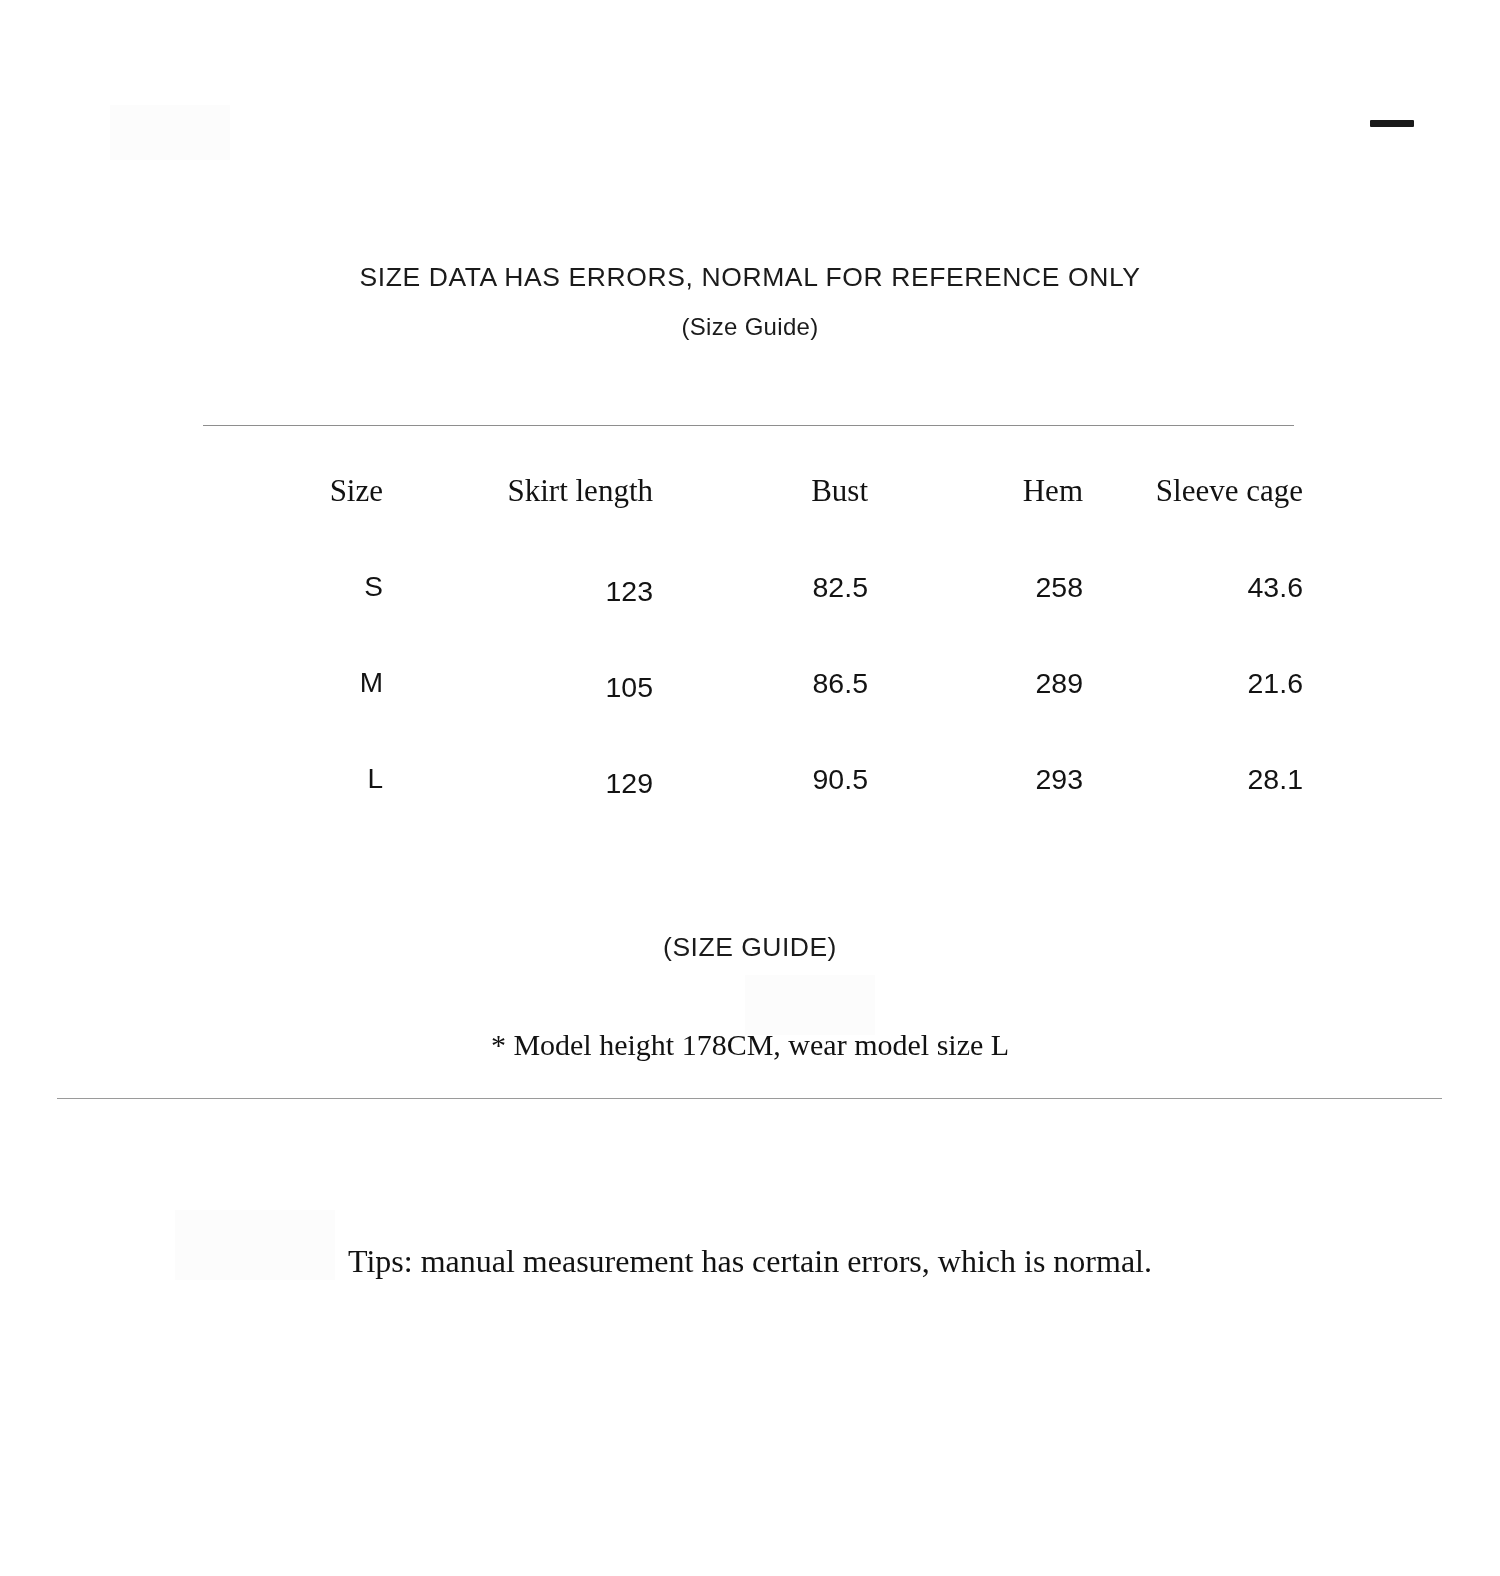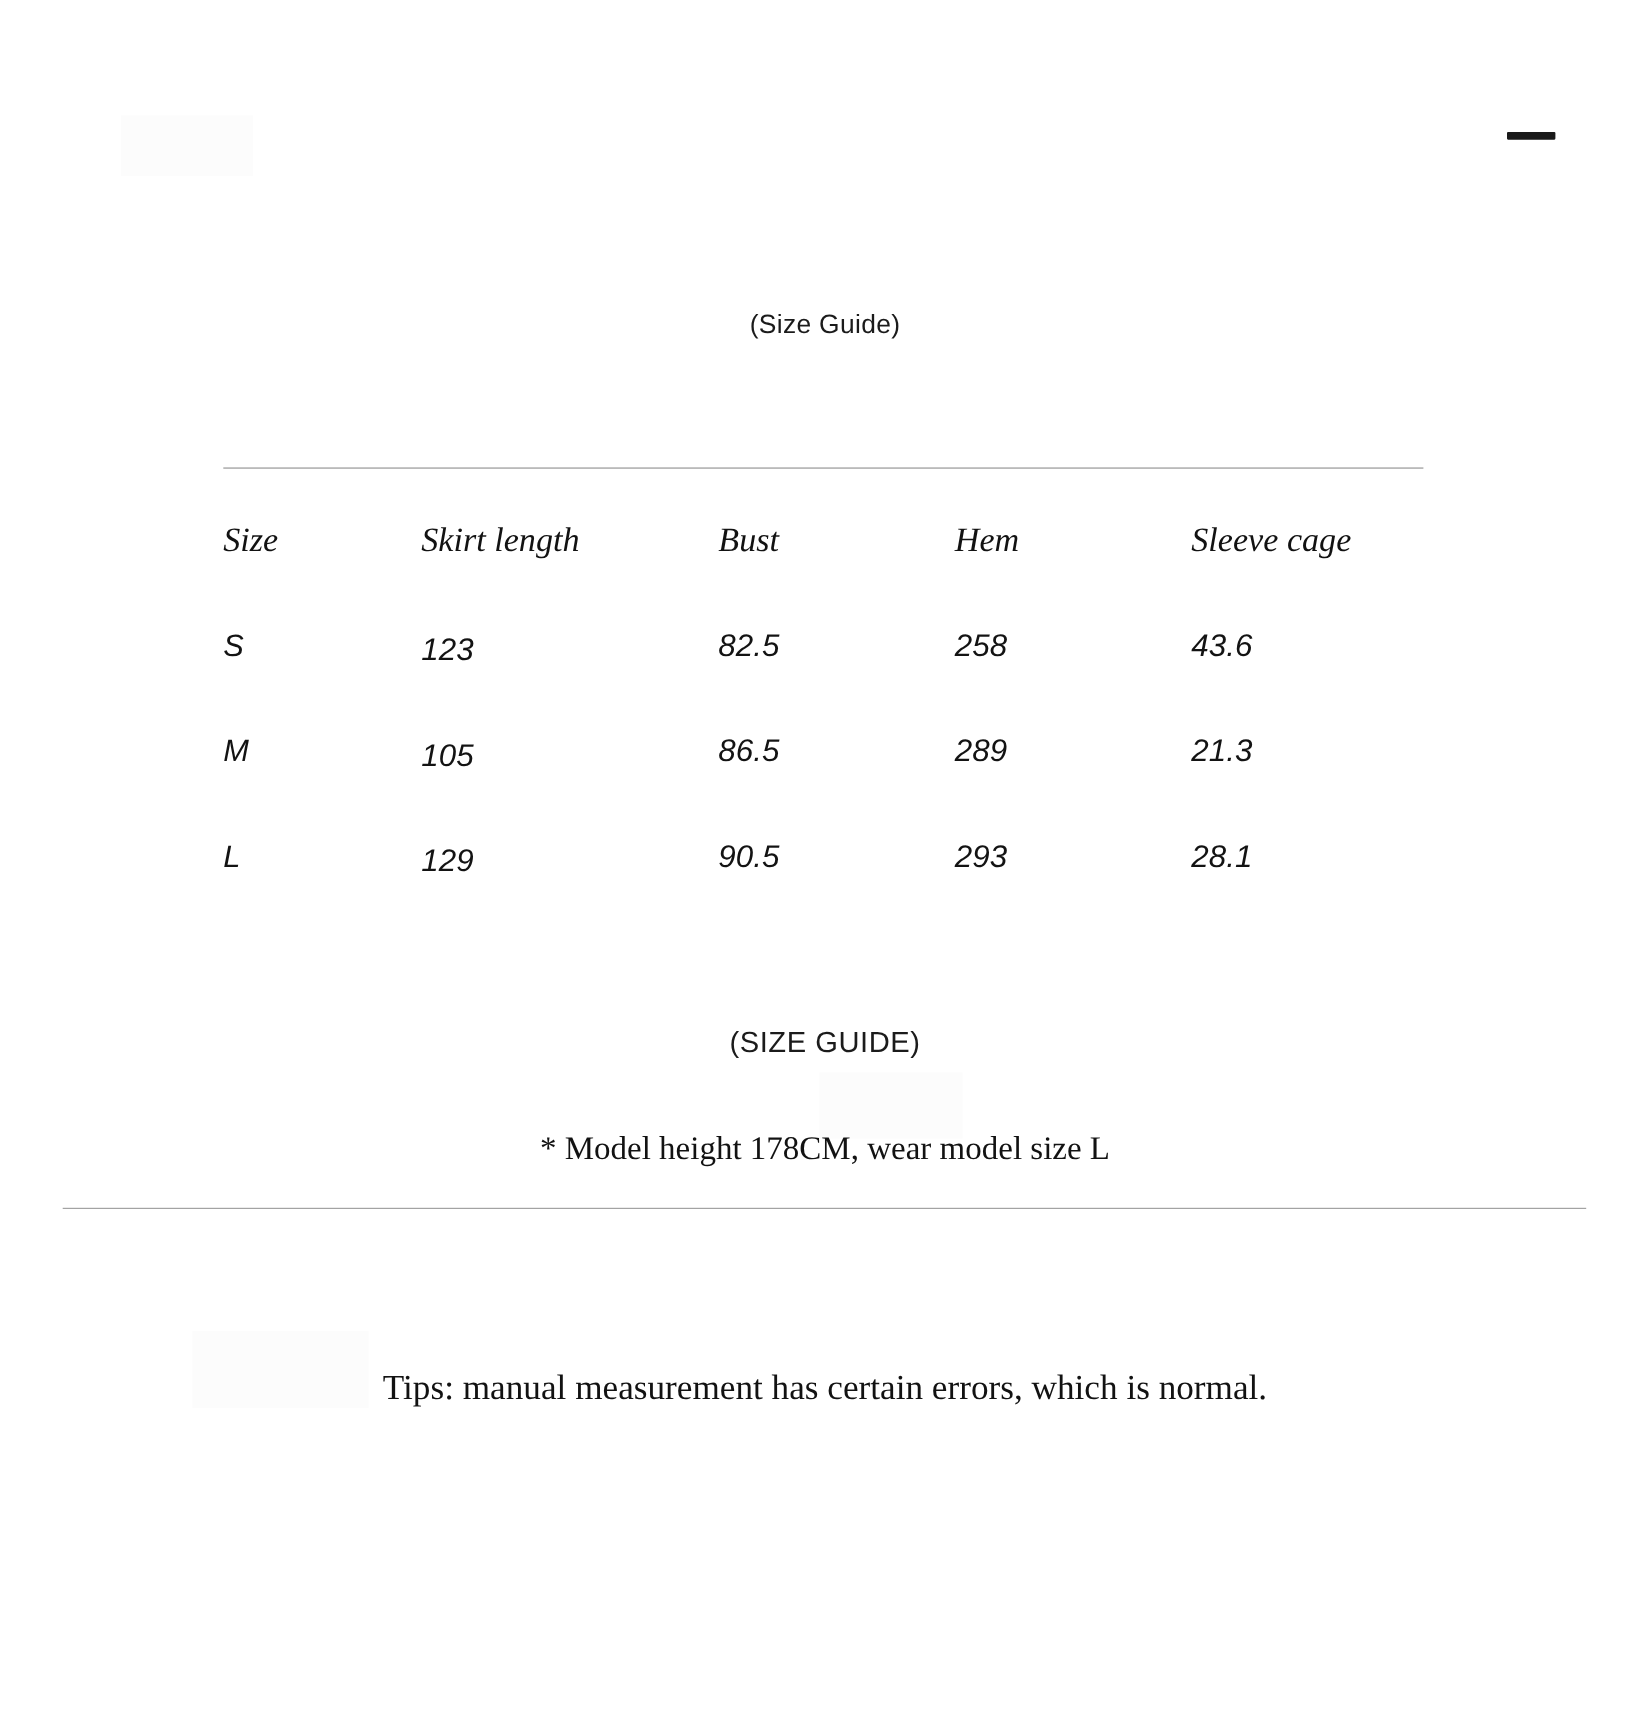--- a/index.html
+++ b/index.html
@@ -68,24 +68,23 @@
 
   table.size-table {
     position: absolute;
     left: 203px;
     top: 443px;
     width: 1100px;
     border-collapse: collapse;
   }
   table.size-table th,
   table.size-table td {
-    text-align: left;
+    text-align: right;
     vertical-align: middle;
     padding: 0;
-    font-style: italic;
   }
   table.size-table thead th {
     font-family: "Liberation Serif", serif;
     font-weight: 400;
     font-size: 31px;
     color: #121212;
     height: 96px;
   }
   table.size-table tbody td {
     font-family: "Liberation Sans", sans-serif;
@@ -153,20 +152,21 @@
 </head>
 <body>
 
 <div class="ghost ghost-a"></div>
 <div class="ghost ghost-b"></div>
 <div class="ghost ghost-c"></div>
 
 <div class="top-dash"></div>
 
 <div class="headings">
+  <div class="heading-main">SIZE DATA HAS ERRORS, NORMAL FOR REFERENCE ONLY</div>
   <div class="heading-sub">(Size Guide)</div>
 </div>
 
 <div class="rule-top"></div>
 
 <table class="size-table">
   <colgroup>
     <col class="c-size">
     <col class="c-skirt">
     <col class="c-bust">
@@ -188,21 +188,21 @@
       <td><span class="nudge-down">123</span></td>
       <td>82.5</td>
       <td>258</td>
       <td>43.6</td>
     </tr>
     <tr>
       <td class="cell-size">M</td>
       <td><span class="nudge-down">105</span></td>
       <td>86.5</td>
       <td>289</td>
-      <td>21.3</td>
+      <td>21.6</td>
     </tr>
     <tr>
       <td class="cell-size">L</td>
       <td><span class="nudge-down">129</span></td>
       <td>90.5</td>
       <td>293</td>
       <td>28.1</td>
     </tr>
   </tbody>
 </table>

